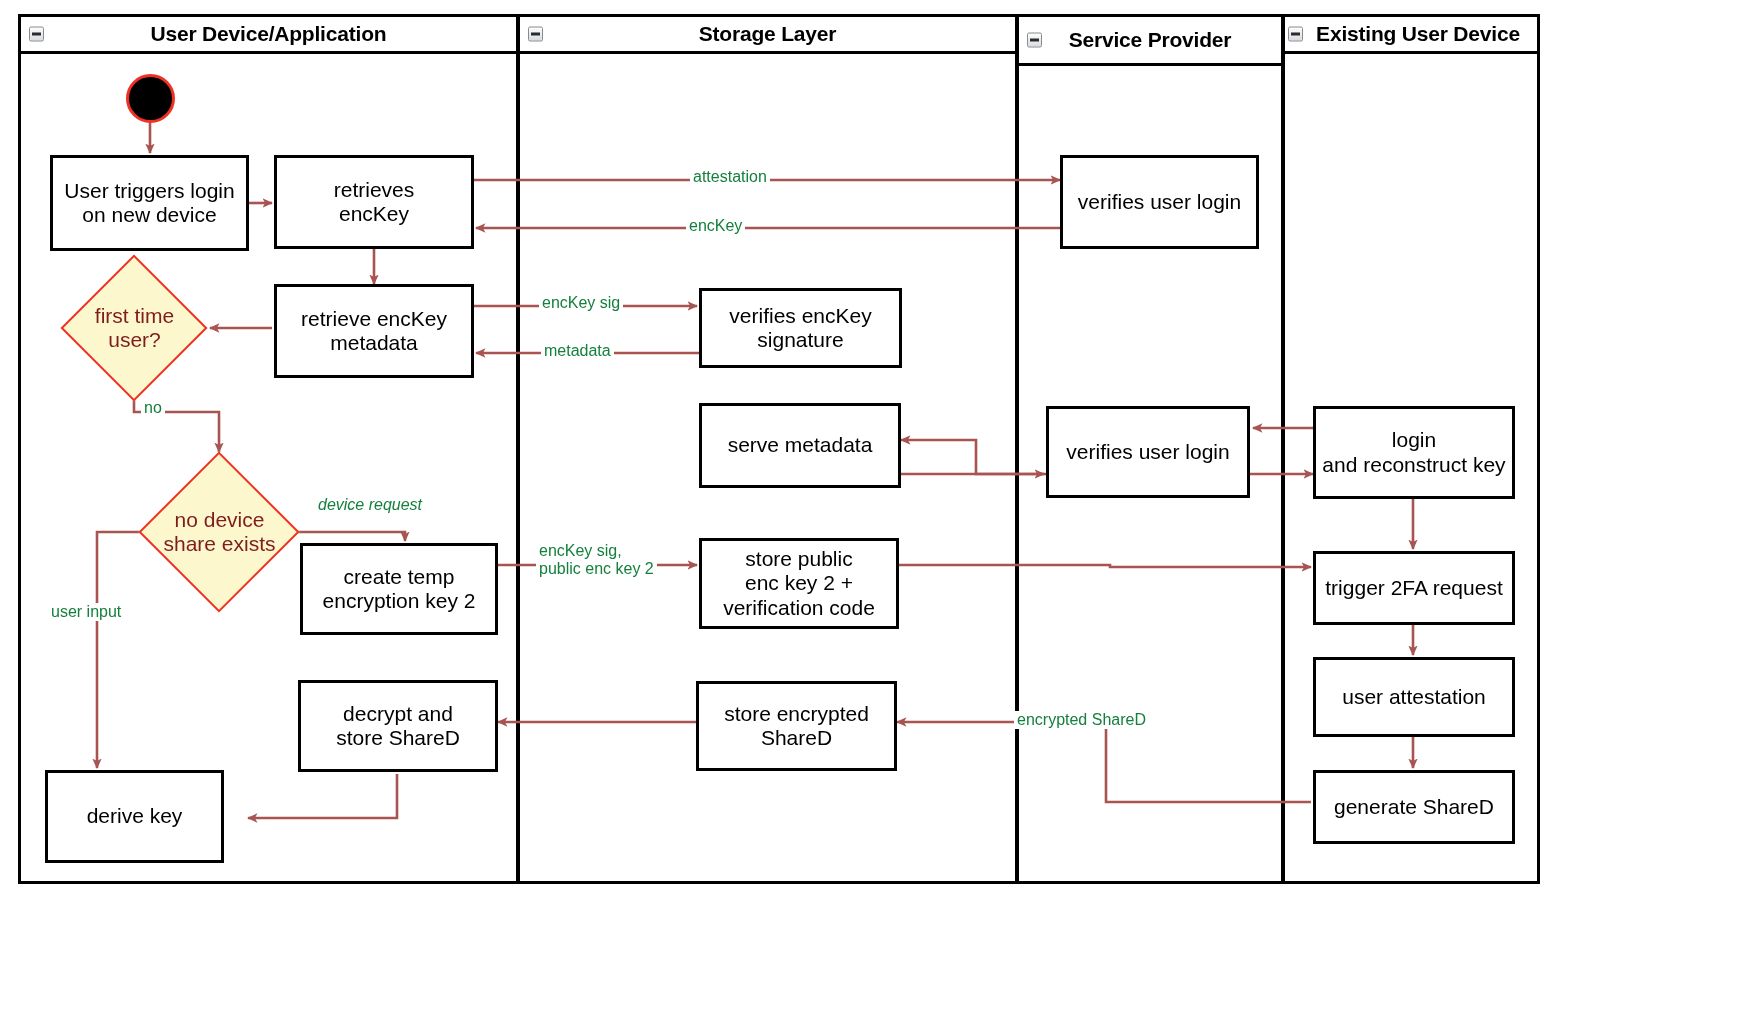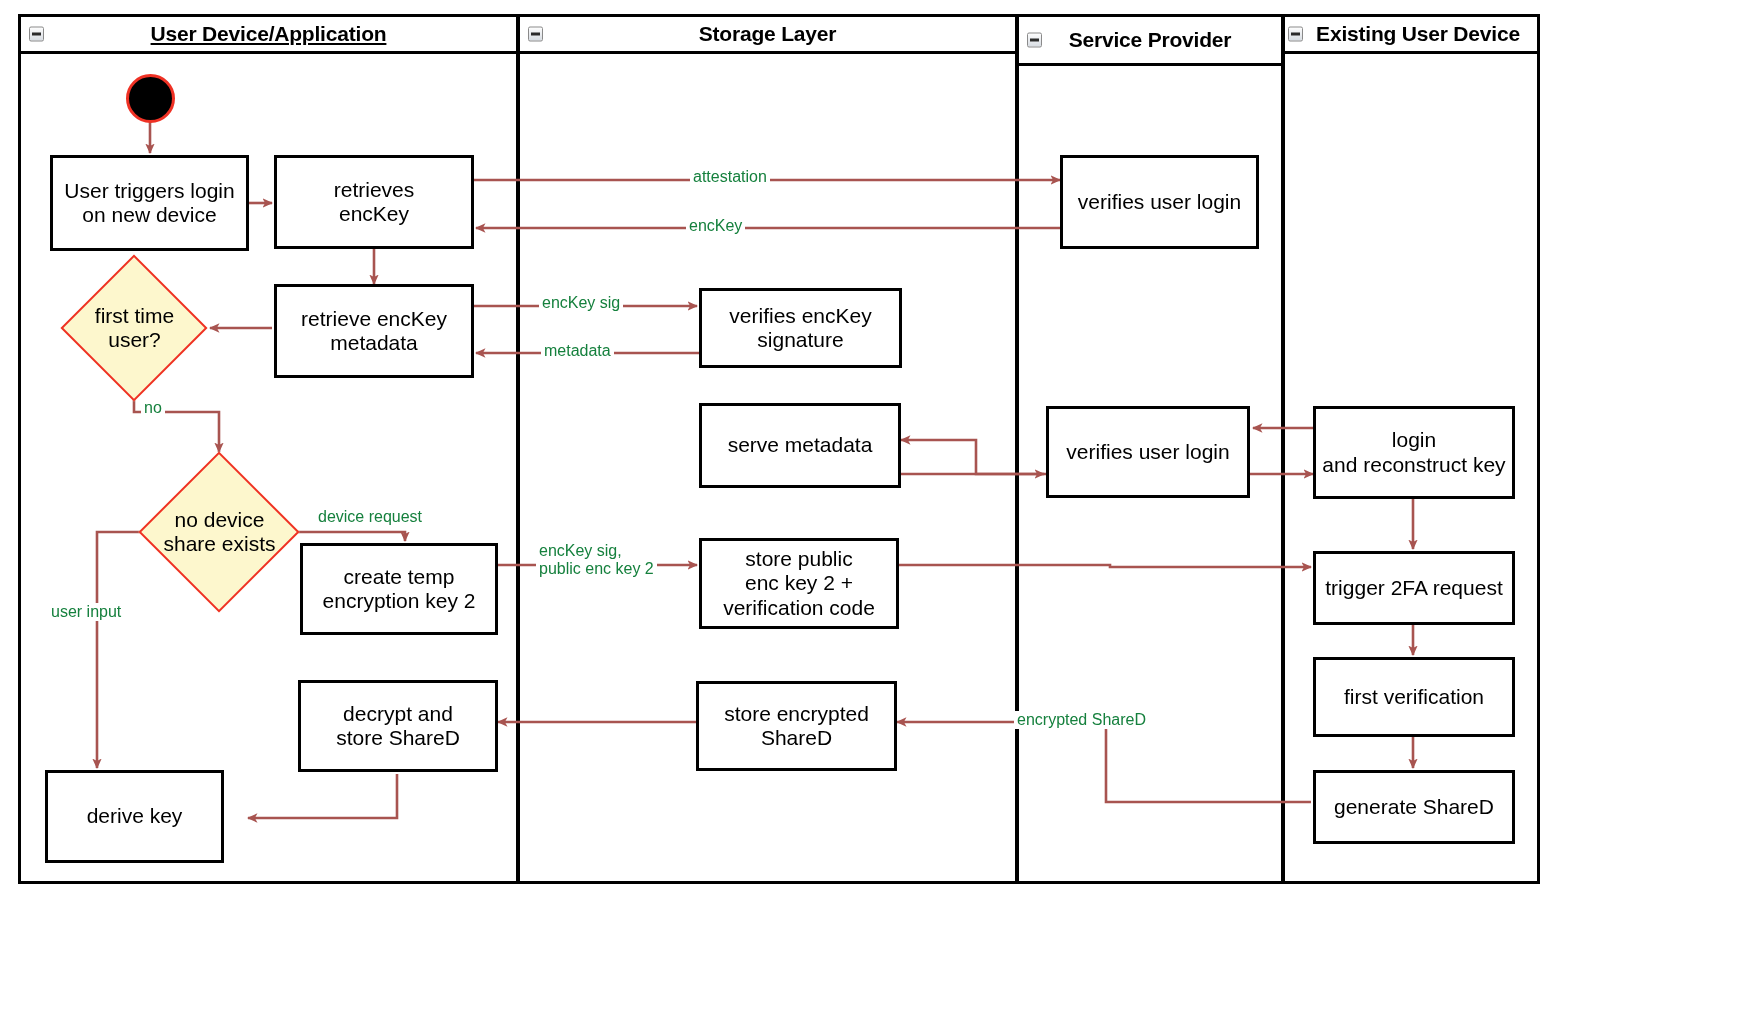--- a/index.html
+++ b/index.html
@@ -82,21 +82,21 @@
     white-space: pre-line;
   }
   .decision {
     position: absolute;
     display: flex;
     align-items: center;
     justify-content: center;
     text-align: center;
     font-size: 21px;
     line-height: 1.16;
-    color: #000000;
+    color: #7f1d1d;
     white-space: pre-line;
     z-index: 3;
   }
   .decision .dia {
     position: absolute;
     left: 0; top: 0;
     width: 100%; height: 100%;
     background: #fdf7cd;
     border: 2.5px solid #ef3124;
     box-sizing: border-box;
@@ -131,21 +131,21 @@
 </head>
 <body>
 
 <div id="stage">
 
   <div class="lane" style="left:18px;  top:52px;  width:501px;  height:832px;"></div>
   <div class="lane" style="left:517px; top:52px;  width:501px;  height:832px;"></div>
   <div class="lane" style="left:1016px;top:52px;  width:268px;  height:832px;"></div>
   <div class="lane" style="left:1282px;top:52px;  width:258px;  height:832px;"></div>
 
-  <div class="lane-header" style="left:18px;  top:14px;  width:501px;  height:40px;text-decoration:underline;">
+  <div class="lane-header" style="left:18px;  top:14px;  width:501px;  height:40px;">
     <span class="collapse-icon">
         <span class="bar"></span>
       </span>
     <span>User Device/Application</span>
   </div>
   <div class="lane-header" style="left:517px; top:14px;  width:501px;  height:40px;">
     <span class="collapse-icon">
         <span class="bar"></span>
       </span>
     <span>Storage Layer</span>
@@ -264,35 +264,35 @@
 
   <div class="node" style="left:1060px;top:155px; width:199px; height:94px;">verifies user login</div>
 
   <div class="node" style="left:1046px;top:406px; width:204px; height:92px;">verifies user login</div>
 
   <div class="node" style="left:1313px;top:406px; width:202px; height:93px;">login
 and reconstruct key</div>
 
   <div class="node" style="left:1313px;top:551px; width:202px; height:74px;">trigger 2FA request</div>
 
-  <div class="node" style="left:1313px;top:657px; width:202px; height:80px;">first verification</div>
+  <div class="node" style="left:1313px;top:657px; width:202px; height:80px;">user attestation</div>
 
   <div class="node" style="left:1313px;top:770px; width:202px; height:74px;">generate ShareD</div>
 
   <div class="elabel" style="left:690px; top:168px;">attestation</div>
 
   <div class="elabel" style="left:686px; top:217px;">encKey</div>
 
   <div class="elabel" style="left:539px; top:294px;">encKey sig</div>
 
   <div class="elabel" style="left:541px; top:342px;">metadata</div>
 
   <div class="elabel" style="left:141px; top:399px;">no</div>
 
-  <div class="elabel" style="left:315px; top:508px;">device request</div>
+  <div class="elabel" style="left:315px; top:496px;font-style:italic;">device request</div>
 
   <div class="elabel" style="left:48px;  top:603px;">user input</div>
 
   <div class="elabel" style="left:536px; top:542px;">encKey sig,
 public enc key 2</div>
 
   <div class="elabel" style="left:1014px;top:711px;">encrypted ShareD</div>
 
 </div>
 

